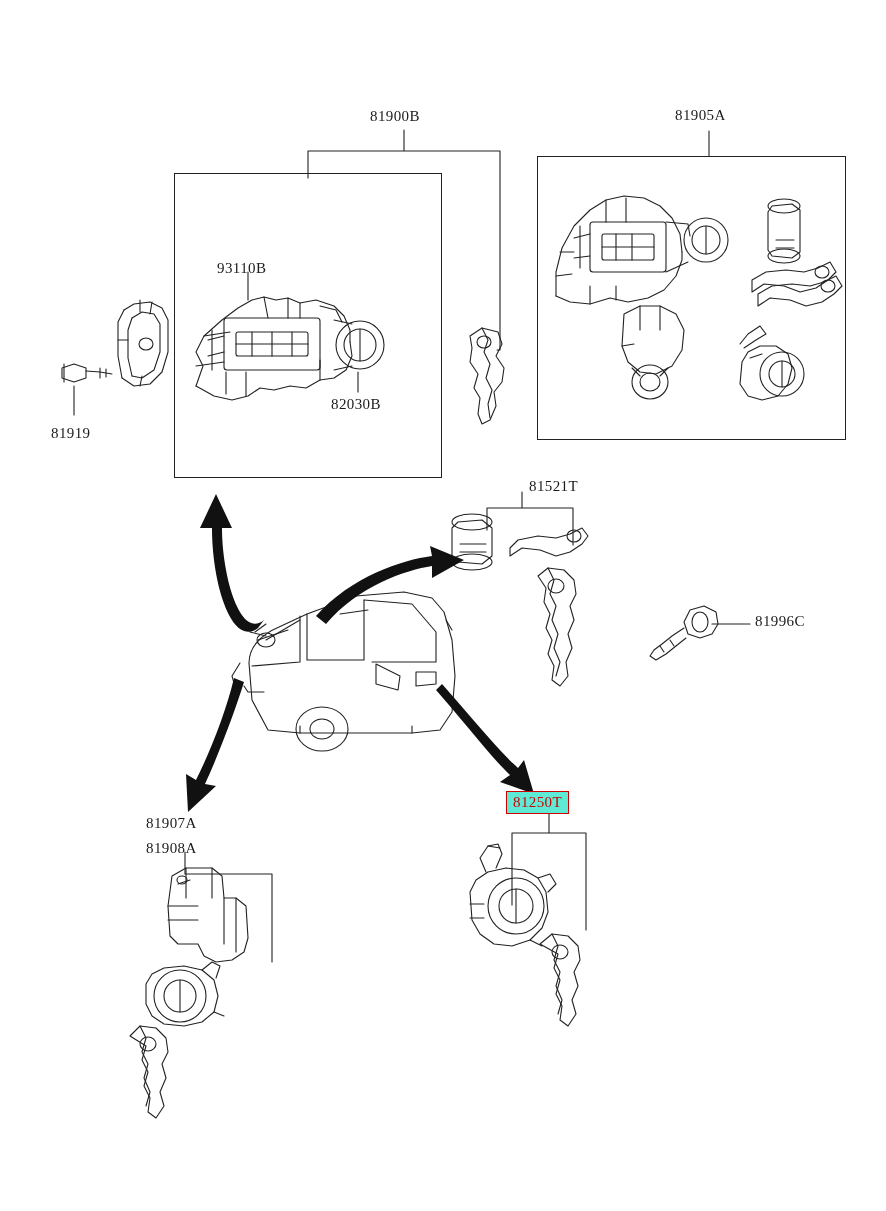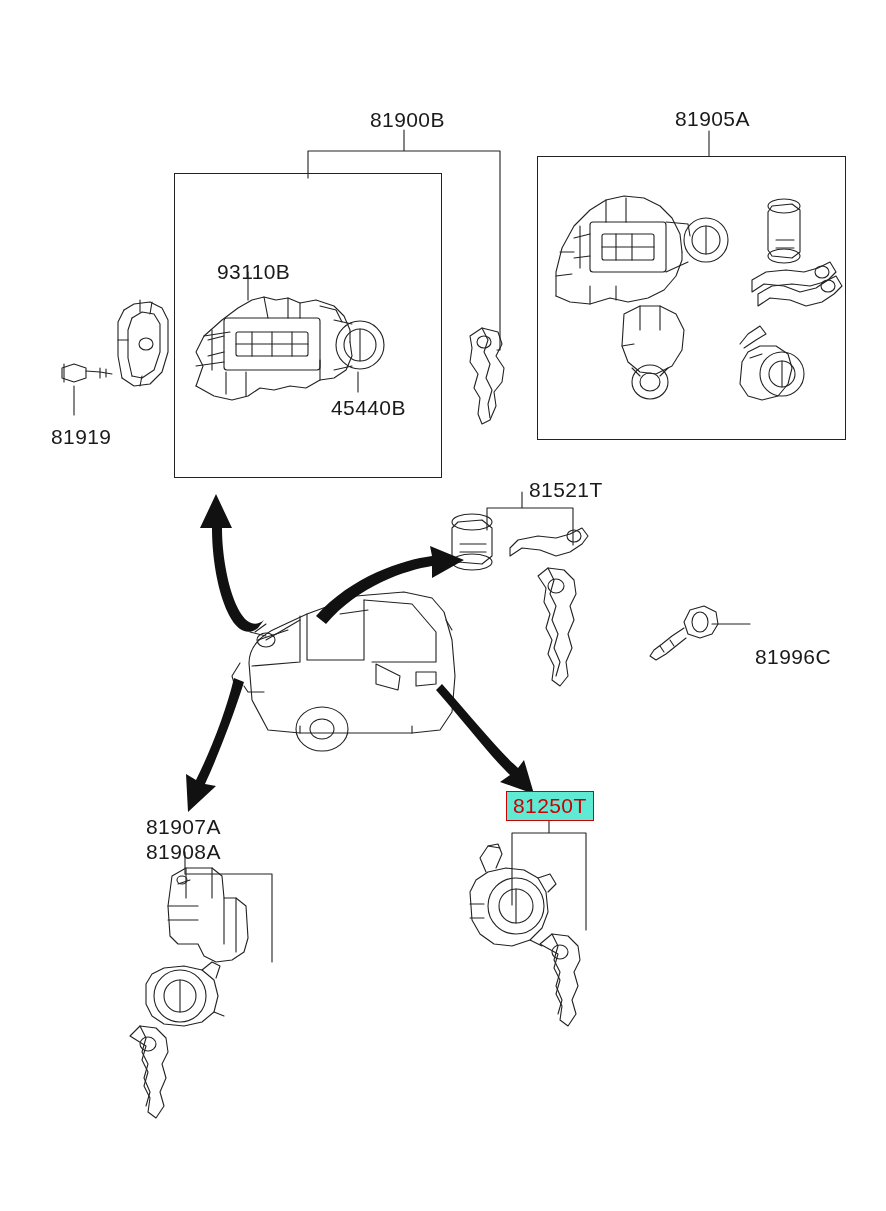--- a/index.html
+++ b/index.html
@@ -12,25 +12,25 @@
   }
   #page {
     position: relative;
     width: 886px;
     height: 1211px;
     background: #ffffff;
     overflow: hidden;
   }
   .label {
     position: absolute;
-    font-size: 21px;
+    font-size: 15px;
     color: #1a1a1a;
     letter-spacing: 0.4px;
     white-space: nowrap;
-    font-family: Liberation Sans, sans-serif;
+    font-family: Liberation Serif, serif;
   }
   .label.highlight {
     color: #cc0000;
     border: 1px solid #cc0000;
     padding: 2px 6px;
     background: #5eead4;
   }
   .box {
     position: absolute;
     border: 1px solid #222222;
@@ -257,27 +257,27 @@
 
   <div class="box" style="left:174px; top:173px; width:266px; height:303px;"></div>
   <div class="box" style="left:537px; top:156px; width:307px; height:282px;"></div>
 
   <div class="label" style="left:370px; top:108px;">81900B</div>
 
   <div class="label" style="left:675px; top:107px;">81905A</div>
 
   <div class="label" style="left:217px; top:260px;">93110B</div>
 
-  <div class="label" style="left:331px; top:396px;">45440B</div>
+  <div class="label" style="left:331px; top:396px;">82030B</div>
 
   <div class="label" style="left:51px; top:425px;">81919</div>
 
   <div class="label" style="left:489px; top:478px;margin-left:40px;">81521T</div>
 
-  <div class="label" style="left:755px; top:613px;margin-top:32px;">81996C</div>
+  <div class="label" style="left:755px; top:613px;">81996C</div>
 
   <div class="label" style="left:146px; top:815px;">81907A</div>
 
   <div class="label" style="left:146px; top:840px;">81908A</div>
 
   <div class="label highlight" style="left:506px; top:791px;">81250T</div>
 
 </div>
 
 </body></html>

